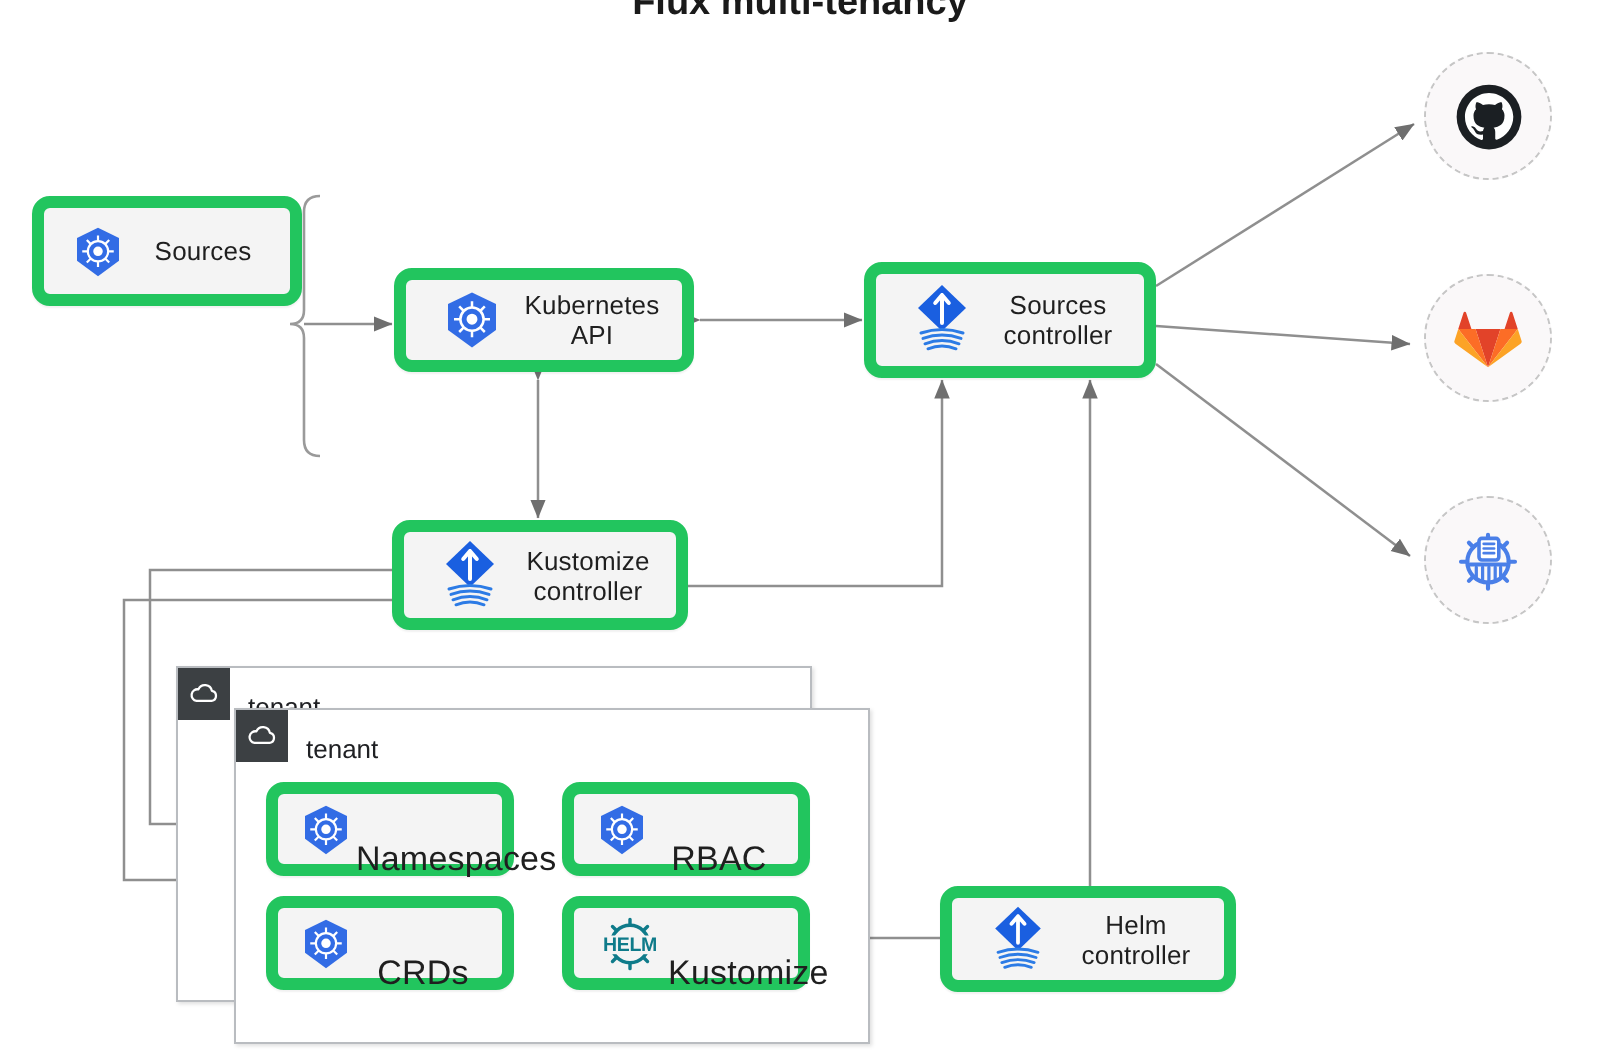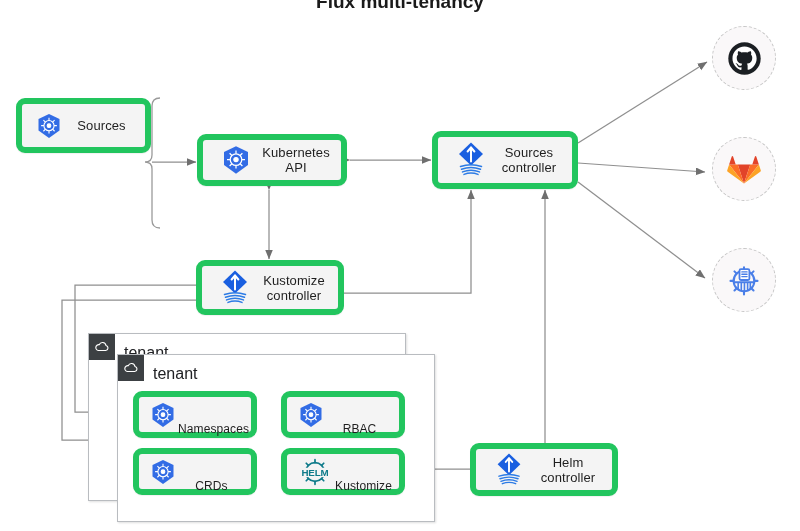--- a/index.html
+++ b/index.html
@@ -48,27 +48,27 @@
   }
   .tenant-bar{
     position:absolute;left:0;top:0;height:26px;
     display:flex;align-items:center;
   }
   .tenant-badge{
     width:26px;height:26px;background:#3c4043;
     display:flex;align-items:center;justify-content:center;flex:0 0 auto;
   }
   .tenant-name{
-    font-size:16px;color:#202124;padding-left:9px;white-space:nowrap;margin-top:12px;
+    font-size:13px;color:#202124;padding-left:9px;white-space:nowrap;margin-top:12px;
   }
 
   
   .tcard{width:124px;height:47px;padding-left:9px;}
   .tcard .ico{width:30px;height:30px;}
-  .tcard .lbl{font-size:12px;margin-top:30px;}
+  .tcard .lbl{font-size:17px;margin-top:30px;}
 
   
   .provider{
     position:absolute;width:62px;height:62px;border-radius:50%;
     background:#faf8f9;border:1.4px dashed #c6c6c6;
     display:flex;align-items:center;justify-content:center;
   }
   .title{
     position:absolute;left:0;top:-9px;width:800px;text-align:center;
     font-size:19px;font-weight:bold;color:#1a1a1a;

